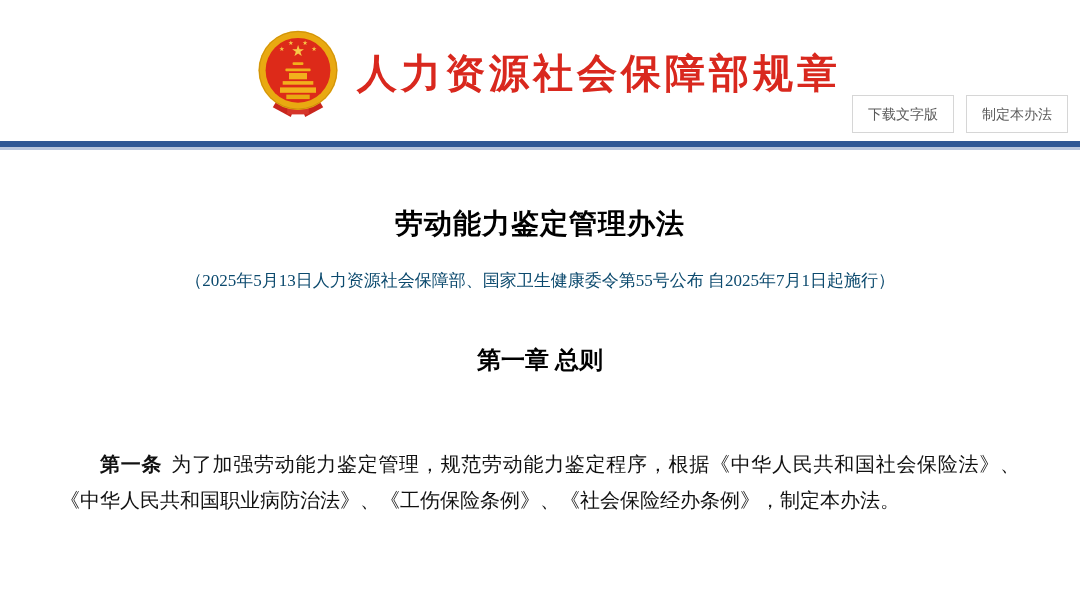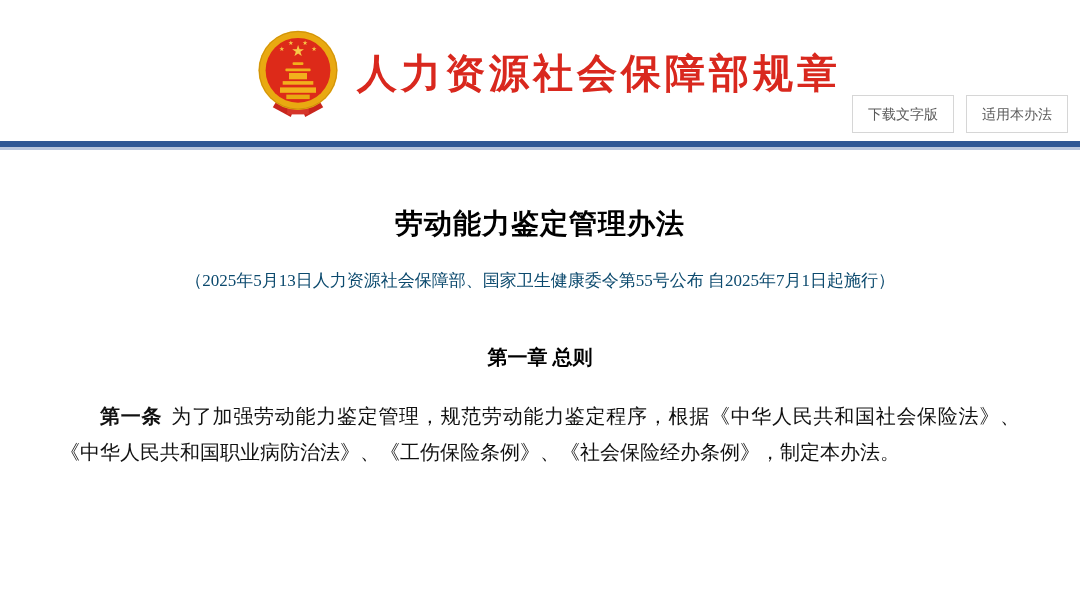--- a/index.html
+++ b/index.html
@@ -80,25 +80,25 @@
   }
   .promulgation {
     margin-top: 26px;
     text-align: center;
     font-size: 17px;
     color: #0c4a6e;
   }
   .chapter-heading {
     margin-top: 52px;
     text-align: center;
-    font-size: 20px;
+    font-size: 24px;
     font-weight: bold;
     color: #000000;
   }
-  .articles { margin-top: 27px; }
+  .articles { margin-top: 70px; }
   .article {
     font-size: 20px;
     line-height: 36px;
     text-align: justify;
     text-indent: 2em;
     color: #111111;
   }
   .article-label {
     font-weight: bold;
     margin-right: 0.45em;
@@ -132,21 +132,21 @@
         <rect x="36" y="45" width="28" height="3" fill="#f2b01c" rx="1"></rect>
         <rect x="40" y="50" width="20" height="7" fill="#f2b01c"></rect>
         <rect x="33" y="59" width="34" height="4" fill="#f2b01c"></rect>
         <rect x="30" y="66" width="40" height="6" fill="#f2b01c"></rect>
         <rect x="37" y="74" width="26" height="5" fill="#e9a911"></rect>
       </svg>
       <h1 class="agency-title">人力资源社会保障部规章</h1>
     </div>
     <div class="download-group">
       <button class="dl-btn">下载文字版</button>
-      <button class="dl-btn">适用本办法</button>
+      <button class="dl-btn">制定本办法</button>
     </div>
   </div>
 
   <div class="divider-bar"></div>
 
   <div class="content">
     <h2 class="doc-title">劳动能力鉴定管理办法</h2>
     <p class="promulgation">（2025年5月13日人力资源社会保障部、国家卫生健康委令第55号公布 自2025年7月1日起施行）</p>
     <h3 class="chapter-heading">第一章 总则</h3>
 

